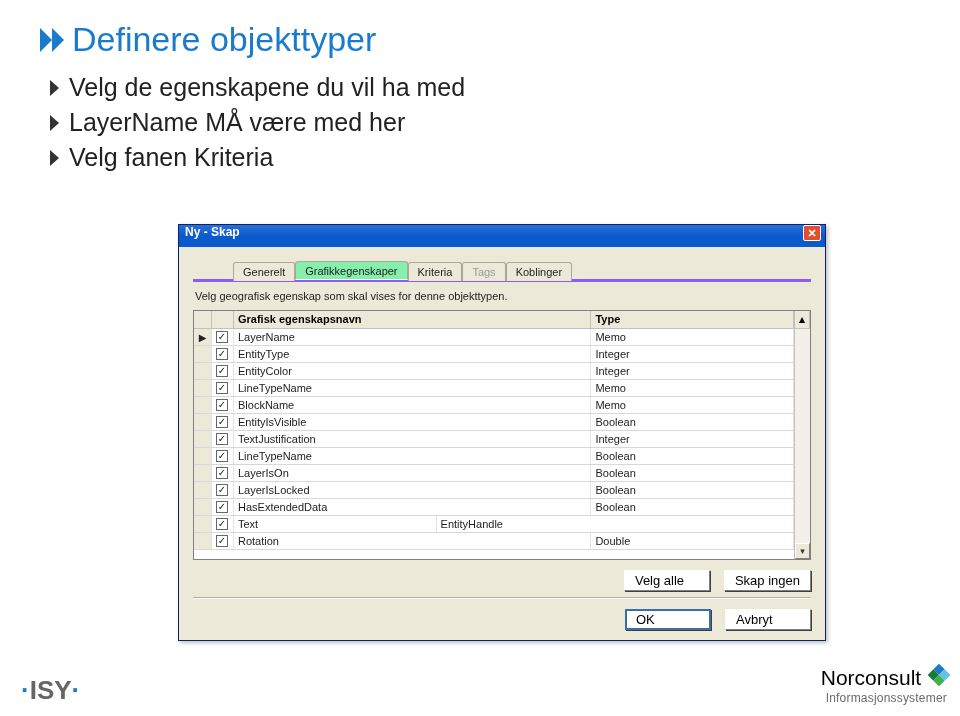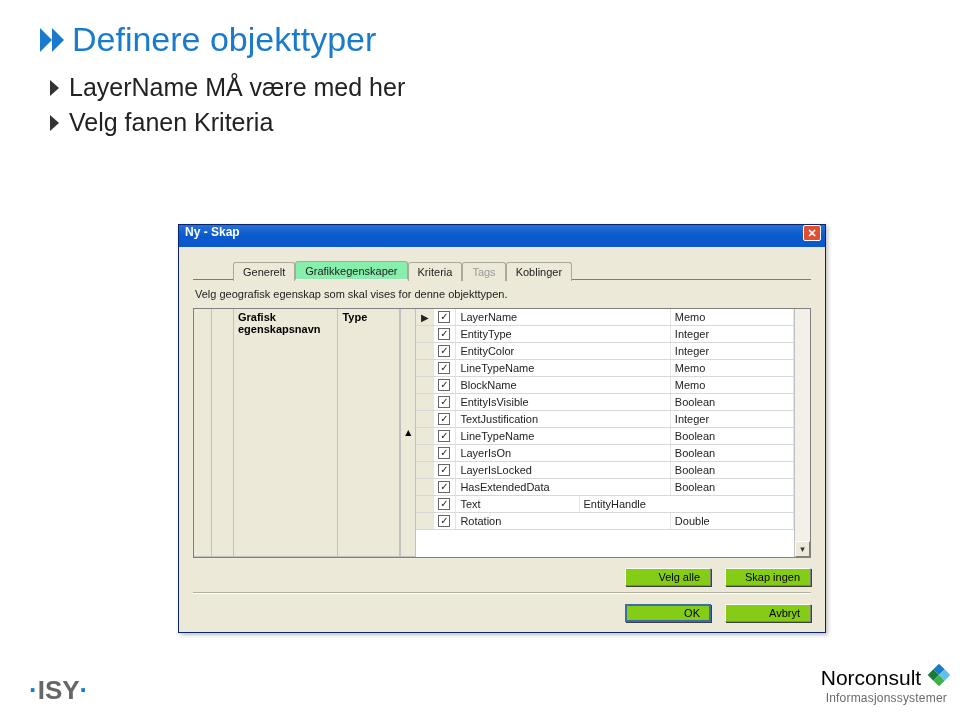--- a/index.html
+++ b/index.html
@@ -88,21 +88,21 @@
     justify-content: center;
     color: #fff;
     font-size: 11px;
     line-height: 1;
   }
   .dialog-body {
     padding: 14px 14px 10px 14px;
   }
   .tabs {
     display: flex;
-    border-bottom: 1px solid #8b5cf6;
+    border-bottom: 3px solid #8b5cf6;
     margin-bottom: 8px;
     padding-left: 40px;
   }
   .tab {
     padding: 3px 9px 2px 9px;
     border: 1px solid #aca899;
     border-bottom: none;
     background: #ece9d8;
     margin-right: 0;
     margin-bottom: -1px;
@@ -125,21 +125,21 @@
   .instr {
     margin: 4px 0 8px 2px;
     color: #222;
   }
   .grid-wrap {
     border: 1px solid #808080;
     background: #fff;
     height: 250px;
     position: relative;
     display: flex;
-    flex-direction: row;
+    flex-direction: column;
   }
   .grid-header {
     display: flex;
     border-bottom: 1px solid #c0c0c0;
     background: #ece9d8;
   }
   .gh-cell {
     border-right: 1px solid #c0c0c0;
     padding: 2px 4px;
     font-weight: bold;
@@ -205,43 +205,43 @@
 
   .btnrow {
     display: flex;
     justify-content: flex-end;
     gap: 14px;
     margin-top: 10px;
   }
   .winbtn {
     min-width: 86px;
     padding: 2px 10px;
-    background: #84cc16;
+    background: #ffffff;
     border: 1px solid #808080;
     border-top-color:#fff;
     border-left-color:#fff;
     box-shadow: 1px 1px 0 #404040;
-    font-size: 11px;
-    text-align: right;
+    font-size: 13px;
+    text-align: left;
   }
   .winbtn.default {
     border: 2px solid #3a6ea5;
     padding: 1px 9px;
   }
   .hr {
     height: 2px;
     background: #fff;
     border-top:1px solid #b0b0a0;
     margin: 6px 0 8px 0;
   }
 
   
   .footer {
     position: absolute;
-    left: 16px; right: 0; bottom: 10px;
+    left: 8px; right: 0; bottom: 10px;
     display: flex;
     justify-content: space-between;
     align-items: flex-end;
     padding: 0 13px;
   }
   .logo-isy {
     font-family: Arial, sans-serif;
     font-size: 26px;
     font-weight: bold;
   }
@@ -284,20 +284,24 @@
 
 <div class="slide">
   <div class="title-row">
     <span class="double-arrow">
       <span class="arrow-right"></span>
         <span class="arrow-right"></span>
     </span>
     <span class="title">Definere objekttyper</span>
   </div>
   <div class="bullets" id="bullets">
+      <div class="bullet-row">
+        <span class="small-arrow"></span>
+        <span class="bullet-text">Velg de egenskapene du vil ha med</span>
+      </div>
       <div class="bullet-row">
         <span class="small-arrow"></span>
         <span class="bullet-text">LayerName MÅ være med her</span>
       </div>
       <div class="bullet-row">
         <span class="small-arrow"></span>
         <span class="bullet-text">Velg fanen Kriteria</span>
       </div>
     </div>
 </div>

